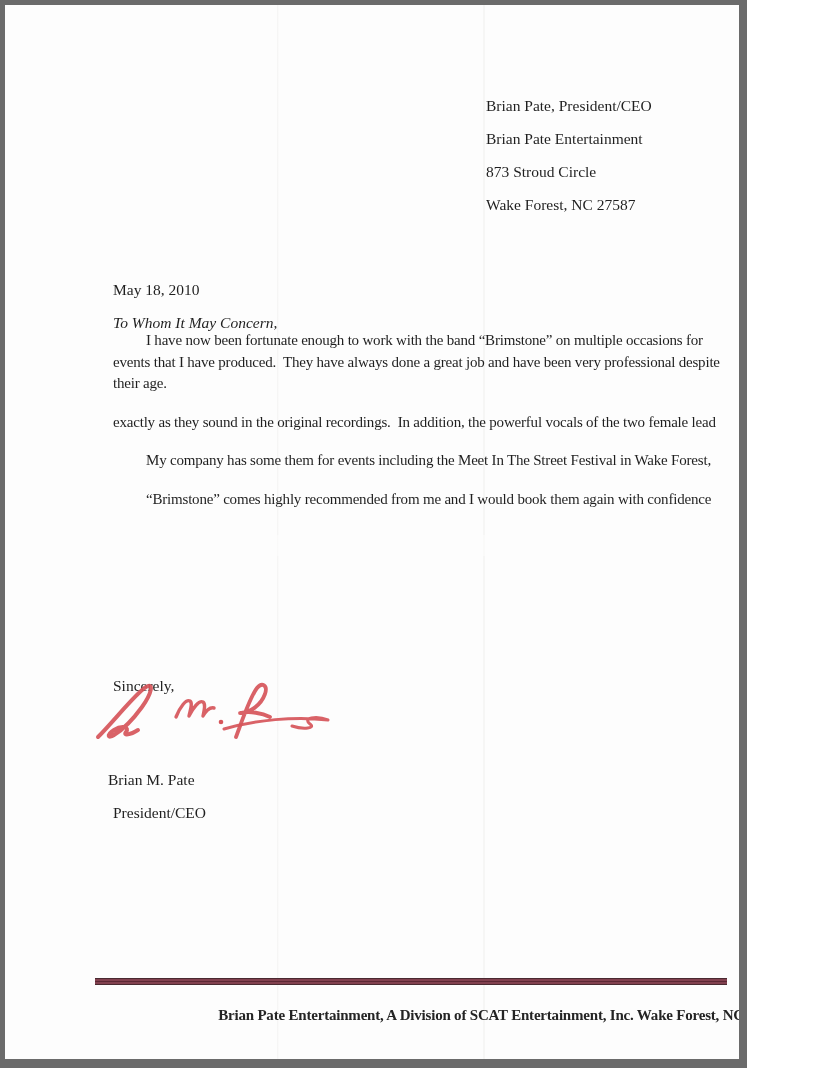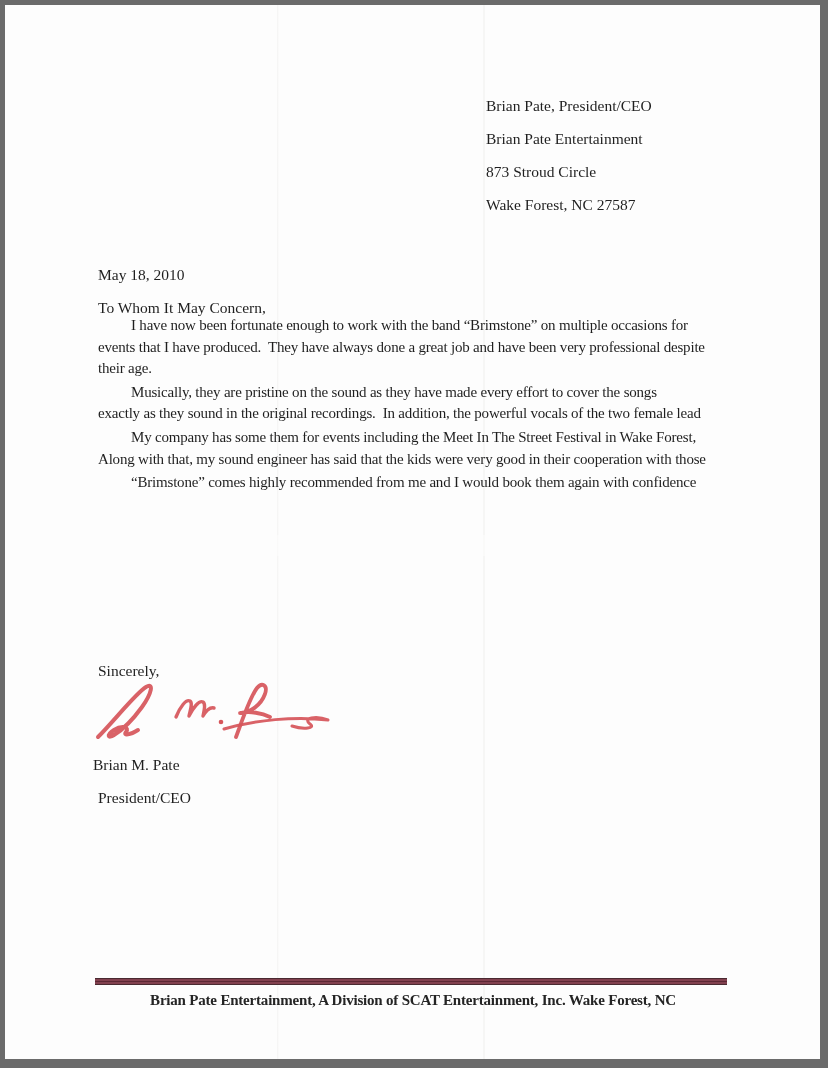--- a/index.html
+++ b/index.html
@@ -1,40 +1,40 @@
 <!DOCTYPE html>
 <html><head>
 <meta charset="utf-8">
 <style>
   html, body { margin: 0; padding: 0; background: #ffffff; }
   .page {
     position: relative;
-    width: 828px;
+    width: 747px;
     height: 1068px;
     box-sizing: border-box;
     border-style: solid;
     border-color: #6b6b6b;
     border-width: 5px 8px 9px 5px;
     background: #fdfdfd;
     font-family: "Liberation Serif", serif;
     color: #1f1f1f;
     overflow: hidden;
   }
-  .page p { margin: 2px; }
+  .page p { margin: 17px; }
 
   
   .scanline { position: absolute; top: 0; bottom: 0; width: 2px; pointer-events: none; }
   .scanline.s1 { left: 272px; background: linear-gradient(to right, rgba(60,50,40,0.05), rgba(60,50,40,0)); }
   .scanline.s2 { left: 478px; background: rgba(60,50,40,0.035); }
 
   .sender { position: absolute; left: 481px; top: 92px; font-size: 15.5px; }
   .sender p { margin: 0 0 15px; line-height: 18px; }
 
   .date       { position: absolute; left: 91px; top: 259px; font-size: 15.5px; }
-  .salutation { position: absolute; left: 91px; top: 292px; font-size: 15.5px; }
+  .salutation { position: absolute; left: 91px; top: 292px; font-size: 15.5px; font-style: italic; }
 
   .bodytext { position: absolute; left: 91px; top: 308px; width: 660px; font-size: 15px; letter-spacing: -0.2px; }
   .para { margin: 0 0 10px; }
   .ln { display: block; white-space: pre; line-height: 21.6px; }
   .ln.first { padding-left: 33px; }
 
   
   .fade { position: absolute; left: 88px; top: 530px; width: 480px; height: 21px;
           background: rgba(253,253,253,0.5); pointer-events: none; }
 
@@ -47,21 +47,21 @@
   .signer-title { position: absolute; left: 91px; top: 782px; font-size: 15.5px; text-align: center; }
 
   .footer-rule {
     position: absolute; left: 90px; top: 973px; width: 632px; height: 7px;
     box-sizing: border-box;
     border-top: 1px solid #4a2a31;
     border-bottom: 1px solid #4a2a31;
   }
   .footer-text {
     position: absolute; left: 90px; top: 985px; width: 632px;
-    text-align: center; font-size: 15px; font-weight: bold; letter-spacing: -0.2px;
+    text-align: right; font-size: 15px; font-weight: bold; letter-spacing: -0.2px;
     color: #242424;
   }
 </style>
 </head>
 <body>
 
 <div class="page">
 
   <div class="scanline s1"></div>
   <div class="scanline s2"></div>
@@ -76,26 +76,24 @@
   <p class="date">May 18, 2010</p>
   <p class="salutation">To Whom It May Concern,</p>
 
   <div class="bodytext">
     <p class="para">
       <span class="ln first">I have now been fortunate enough to work with the band “Brimstone” on multiple occasions for</span>
       <span class="ln">events that I have produced.  They have always done a great job and have been very professional despite</span>
       <span class="ln">their age.</span>
     </p>
     <p class="para">
-      <span class="ln first">Musically, they are pristine on the sound as they have made every effort to cover the songs</span>
       <span class="ln">exactly as they sound in the original recordings.  In addition, the powerful vocals of the two female lead</span>
     </p>
     <p class="para">
       <span class="ln first">My company has some them for events including the Meet In The Street Festival in Wake Forest,</span>
-      <span class="ln">Along with that, my sound engineer has said that the kids were very good in their cooperation with those</span>
     </p>
     <p class="para">
       <span class="ln first">“Brimstone” comes highly recommended from me and I would book them again with confidence</span>
     </p>
   </div>
 
   <div class="fade"></div>
 
   <p class="closing">Sincerely,</p>
 

